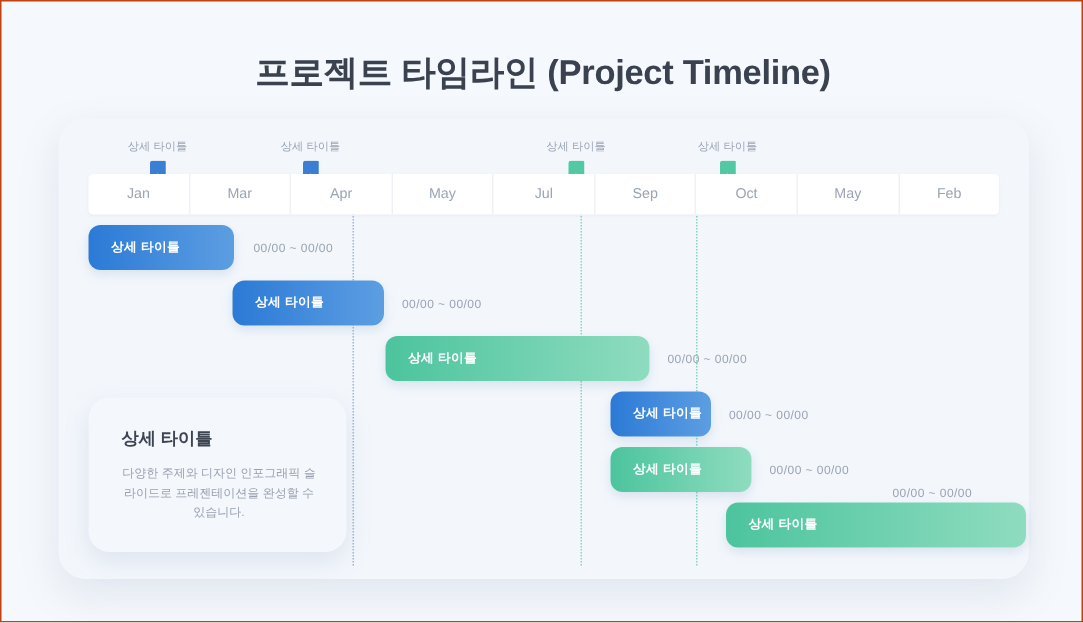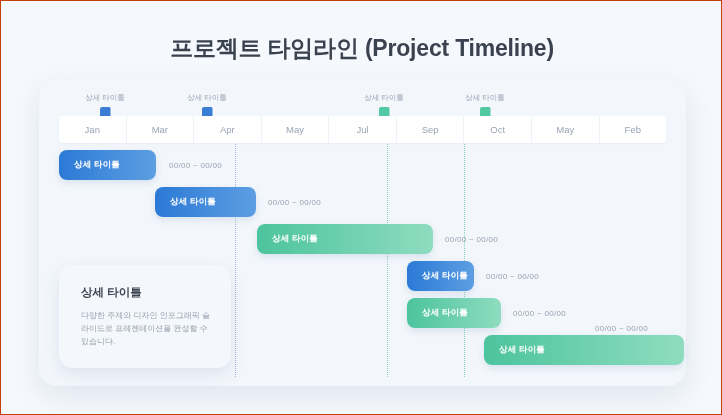--- a/index.html
+++ b/index.html
@@ -135,20 +135,21 @@
   #infocard .ic-title {
     font-size: 11.5px;
     font-weight: bold;
     color: #3d4552;
     margin-bottom: 9px;
   }
   #infocard .ic-body {
     font-size: 8px;
     line-height: 1.65;
     color: #97a1b0;
+    text-align: center;
   }
 </style>
 </head>
 <body>
 
 <div id="root">
 
   <div id="title">프로젝트 타임라인 (Project Timeline)</div>
 
   <div id="board">

